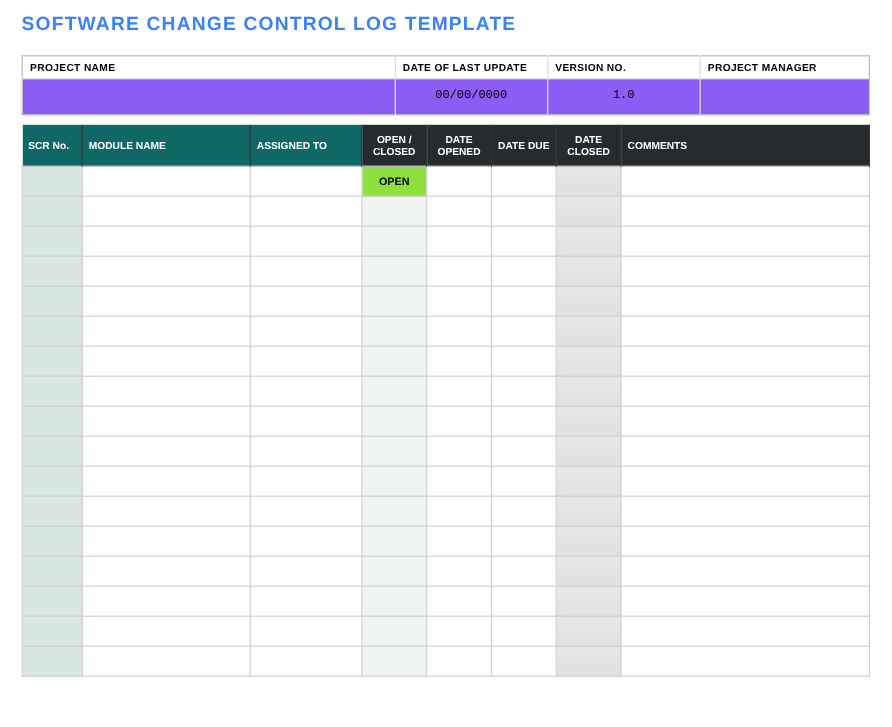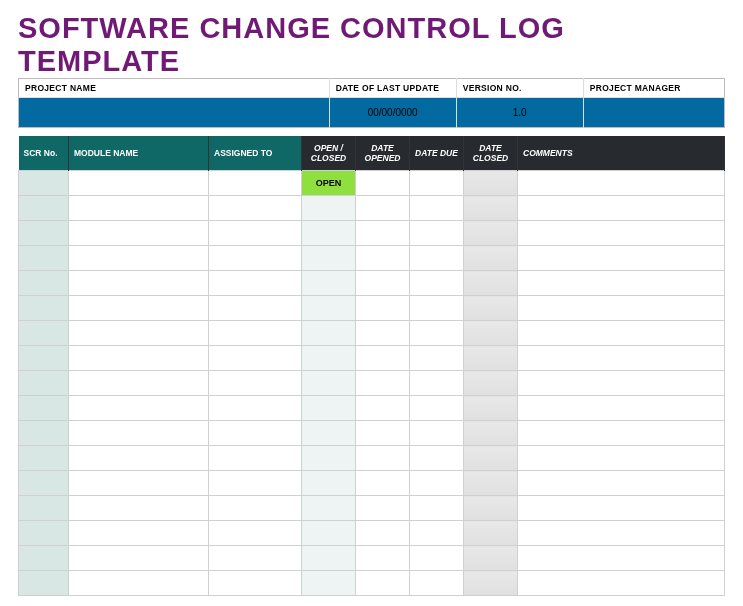--- a/index.html
+++ b/index.html
@@ -1,32 +1,32 @@
 <!DOCTYPE html>
 <html><head>
 <meta charset="utf-8">
 <style>
 * { box-sizing: border-box; margin: 0; padding: 0; }
 body { font-family: Arial, sans-serif; background: #fff; width: 743px; padding: 12px 18px; }
-.title { color: #701a75; font-size: 29px; font-weight: 900; letter-spacing: 1px; margin-bottom: 0; font-stretch: condensed; }
+.title { color: #3b82f6; font-size: 16px; font-weight: 900; letter-spacing: 1px; margin-bottom: 16px; font-stretch: condensed; }
 .meta-table { width: 100%; border-collapse: collapse; border: 1px solid #bbb; margin-bottom: 8px; }
 .meta-table th { font-size: 8.5px; font-weight: 700; text-align: left; padding: 4px 6px; letter-spacing: 0.3px; }
-.meta-table td { height: 30px; font-size: 10px; text-align: center; padding: 4px 21px; background: #0369a1; }
+.meta-table td { height: 30px; font-size: 10px; text-align: center; padding: 4px 21px; background: #8b5cf6; font-family: Liberation Mono, monospace; }
 .meta-table th, .meta-table td { border-left: 1px solid #ddd; }
 .meta-table th:first-child, .meta-table td:first-child { border-left: none; }
 .meta-table td { border-top: 1px solid #ddd; }
 .meta-th-right { text-align: right; }
 .meta-table .col-projectname { width: 44%; }
 .meta-table .col-date { width: 18%; }
 .meta-table .col-version { width: 18%; }
 .meta-table .col-manager { width: 20%; }
 .data-table { width: 100%; border-collapse: collapse; }
 .data-table th { font-size: 8.5px; font-weight: 700; color: #fff; padding: 7px 5px; text-align: left; vertical-align: middle; border-right: 1px solid #333; height: 32px; }
 .th-teal { background: #0f6866; }
-.th-dark { background: #272b2f; font-style: italic; }
+.th-dark { background: #272b2f; }
 .data-table td { height: 25px; border: 1px solid #d0d0d0; font-size: 9px; text-align: center; }
 .col-scr { width: 50px; background: #d8e6e4; }
 .col-module { width: 140px; background: #fff; }
 .col-assigned { width: 93px; background: #fff; }
 .col-status { width: 54px; background: #eef4f3; }
 .col-dateopened { width: 54px; background: #fff; }
 .col-datedue { width: 54px; background: #fff; }
 .col-dateclosed { width: 54px; background: linear-gradient(to bottom, #e8e8e8, #e0e0e0); }
 .col-comments { width: auto; background: #fff; }
 .status-open { background: #8fe03f !important; font-size: 9px; font-weight: 600; }

